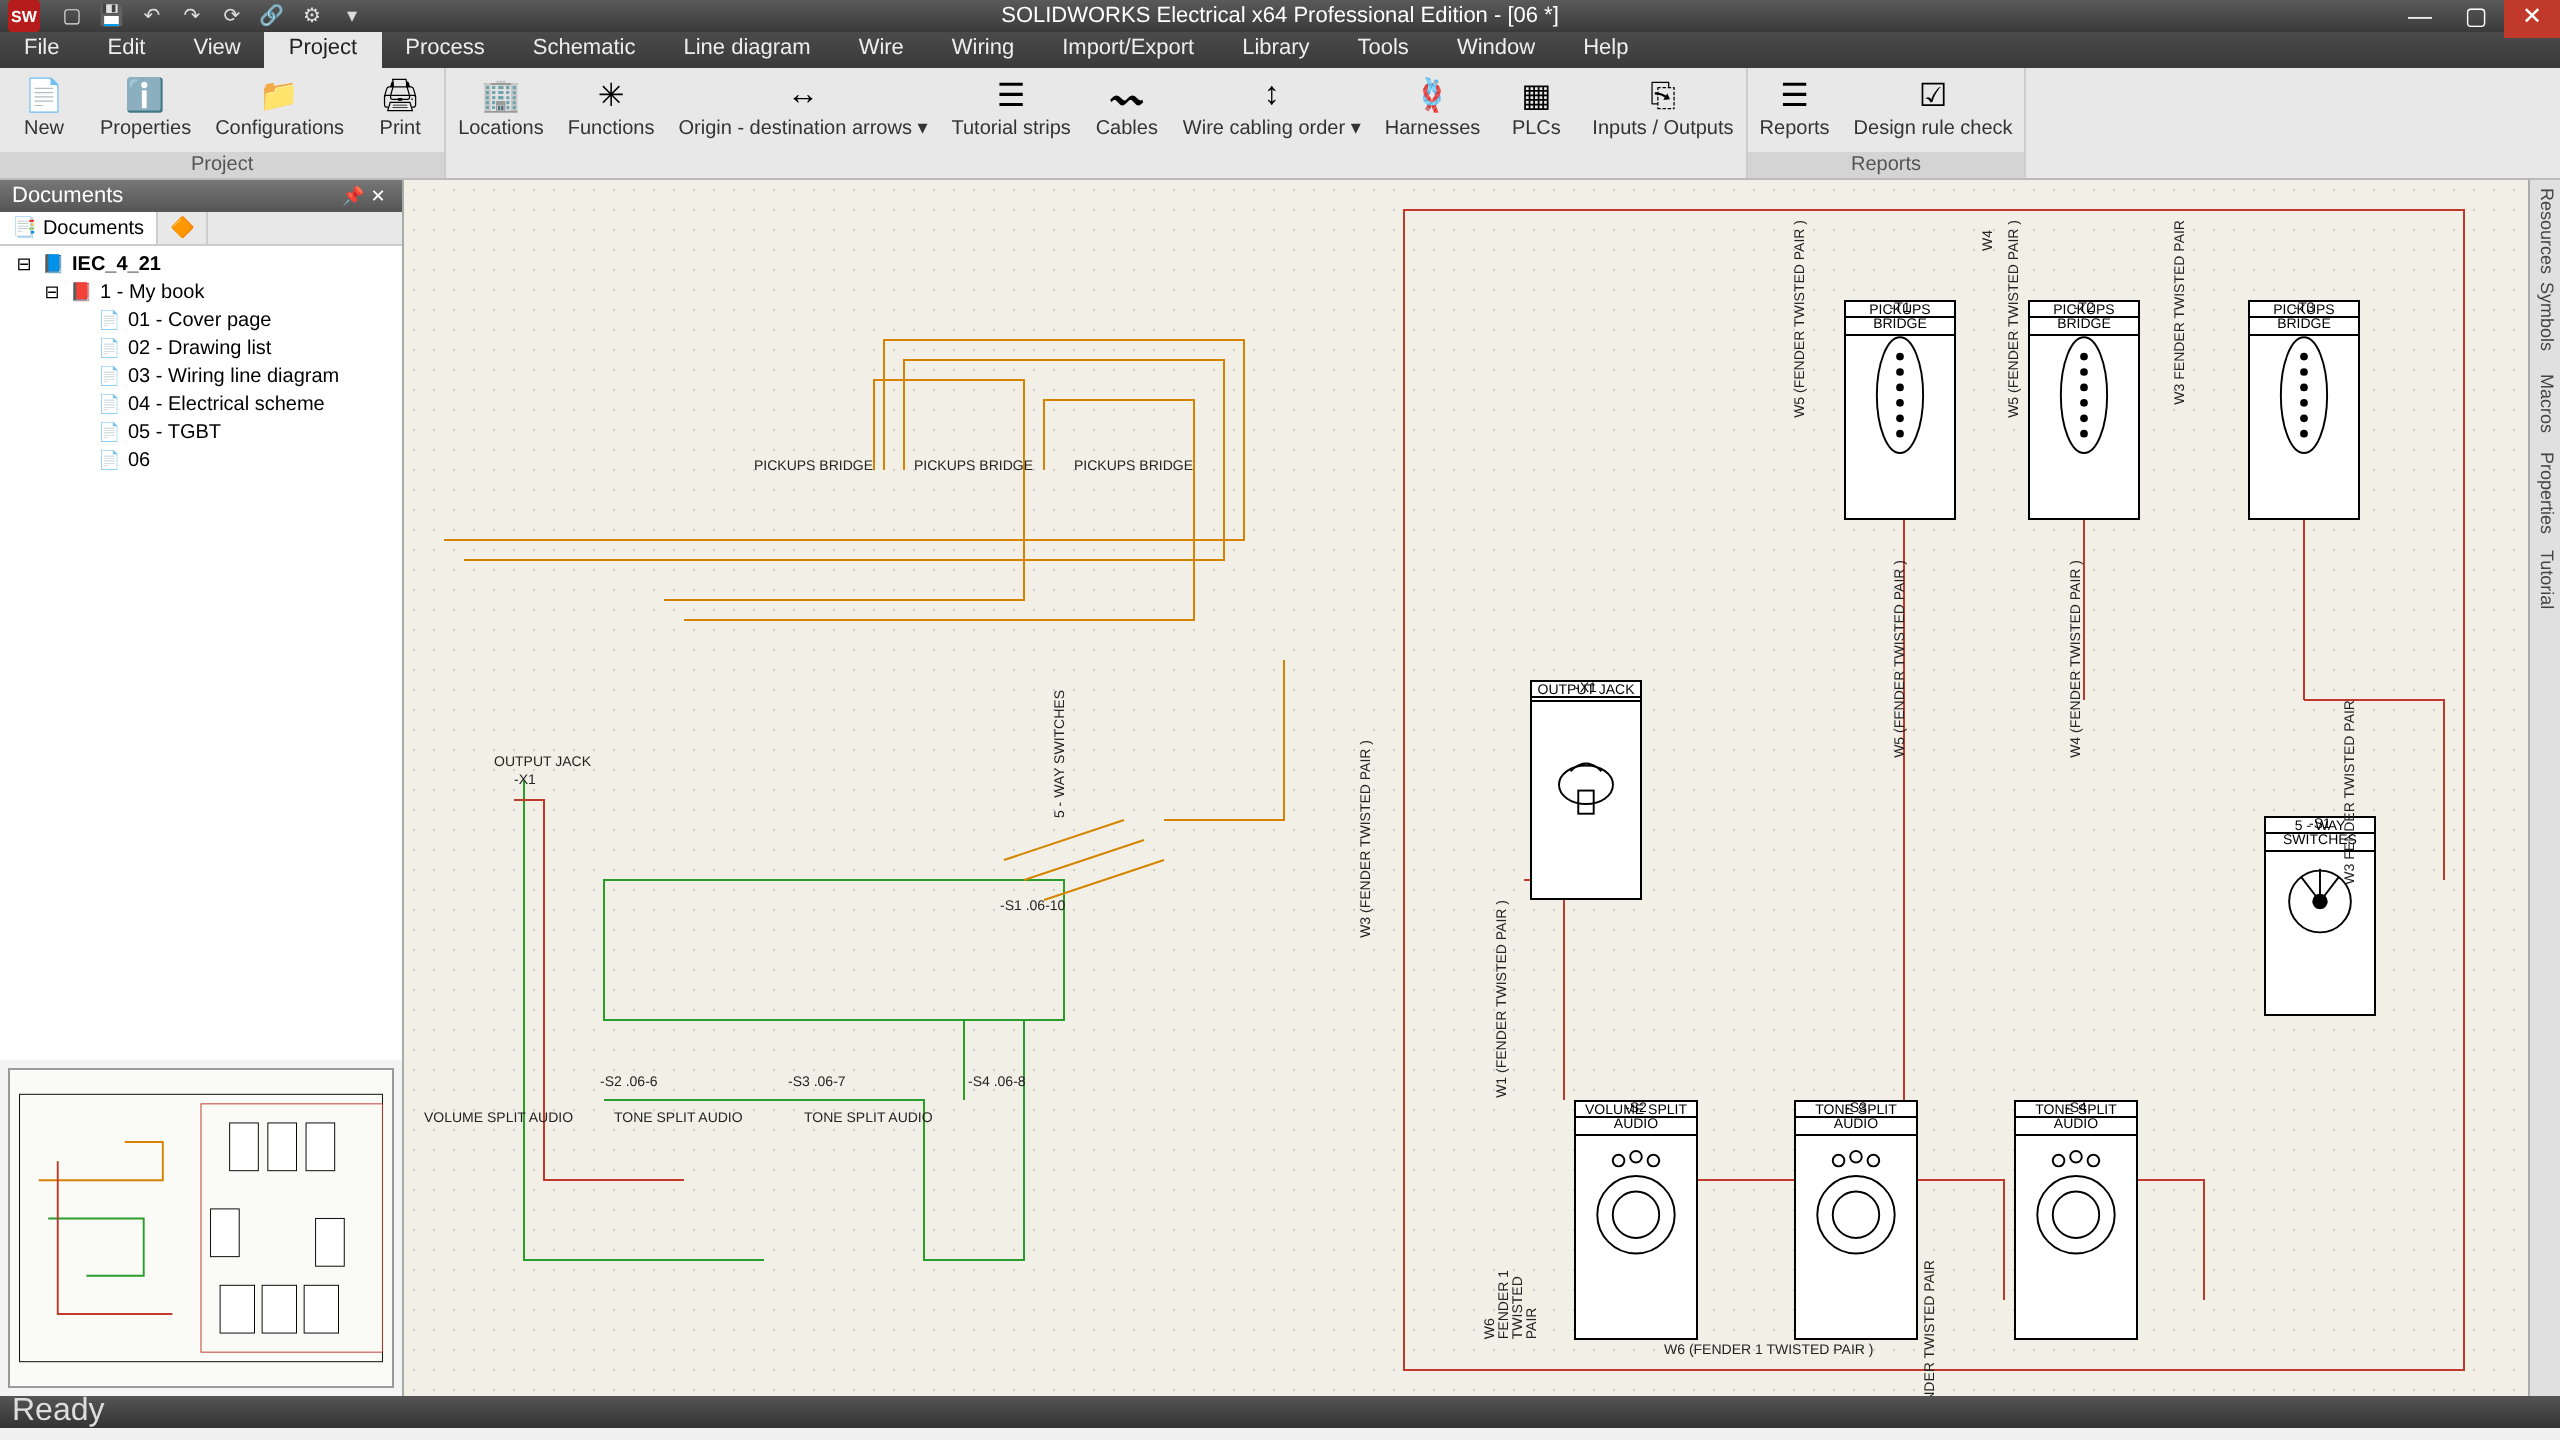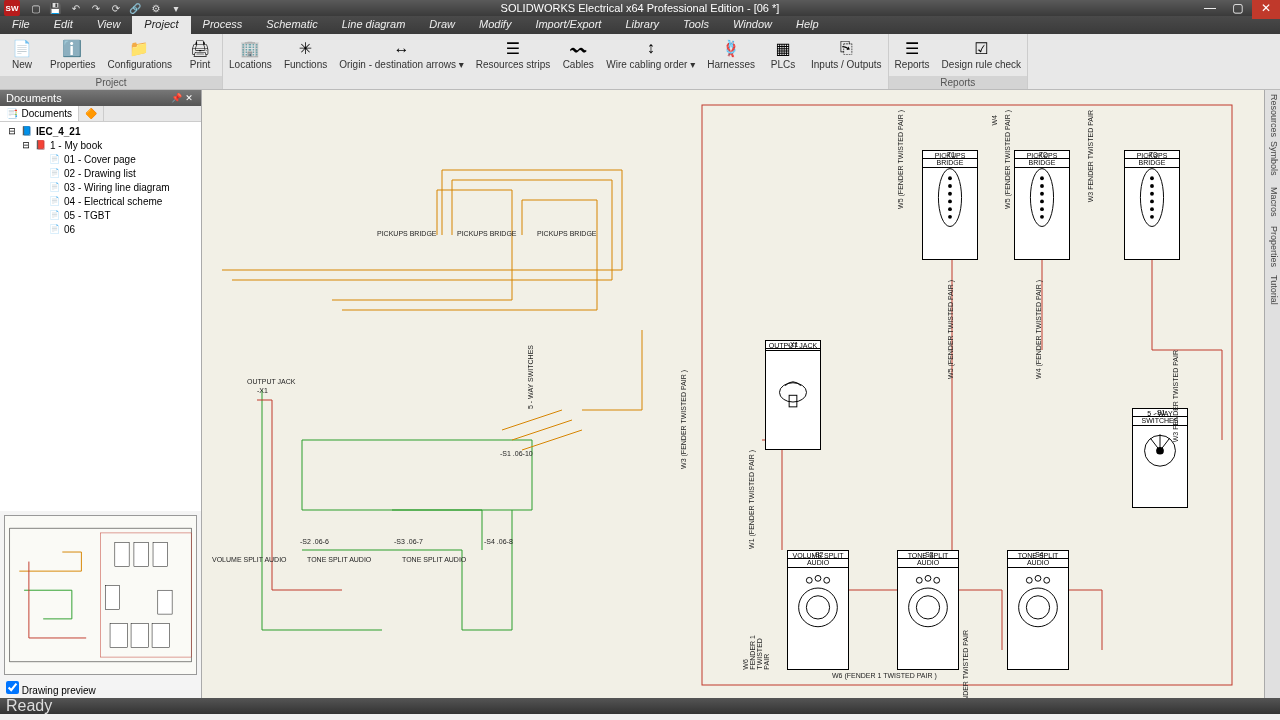--- a/index.html
+++ b/index.html
@@ -5,21 +5,21 @@
 * { margin:0; padding:0; box-sizing:border-box; font-family:"Segoe UI",Tahoma,sans-serif; }
 body { width:1280px; height:720px; overflow:hidden; background:#f0f0f0; font-size:11px; }
 .titlebar { height:16px; background:linear-gradient(#5a5a5a,#3a3a3a); color:#fff; display:flex; align-items:center; position:relative; }
 .app-icon { width:16px; height:16px; background:#b71c1c; margin:0 4px; border-radius:2px; display:inline-flex; align-items:center; justify-content:center; color:#fff; font-size:8px; font-weight:bold; }
 .qat { display:flex; gap:4px; margin-left:4px; }
 .qat-btn { width:16px; height:16px; display:flex; align-items:center; justify-content:center; font-size:10px; color:#ddd; cursor:pointer; }
 .title-text { position:absolute; left:50%; transform:translateX(-50%); font-size:11px; }
 .win-controls { margin-left:auto; display:flex; }
 .win-btn { width:28px; height:22px; display:flex; align-items:center; justify-content:center; color:#fff; font-size:12px; cursor:pointer; }
 .win-close { background:#c0392b; }
-.menubar { height:18px; background:linear-gradient(#4a4a4a,#3a3a3a); display:flex;font-style:italic; }
+.menubar { height:18px; background:linear-gradient(#4a4a4a,#3a3a3a); display:flex; }
 .menu-item { padding:2px 12px; color:#eee; font-size:11px; cursor:pointer; }
 .menu-item.active { background:#e8e8e8; color:#222; }
 .ribbon { height:56px; background:#e8e8e8; display:flex; border-bottom:1px solid #bbb; }
 .ribbon-group { display:flex; flex-direction:column; border-right:1px solid #ccc; }
 .ribbon-buttons { display:flex; flex:1; }
 .ribbon-btn { display:flex; flex-direction:column; align-items:center; justify-content:flex-start; padding:3px 6px; cursor:pointer; min-width:44px; }
 .ribbon-icon { width:22px; height:22px; margin-bottom:1px; display:flex; align-items:center; justify-content:center; font-size:16px; }
 .ribbon-label { font-size:10px; text-align:right; line-height:10px; color:#333; }
 .ribbon-group-label { font-size:10px; text-align:center; background:#d4d4d4; color:#555; padding:1px 0; }
 .workspace { display:flex; height:608px; }
@@ -78,22 +78,22 @@
 </div>
 
 <div class="menubar" id="menubar">
     <div class="menu-item">File</div>
     <div class="menu-item">Edit</div>
     <div class="menu-item">View</div>
     <div class="menu-item active">Project</div>
     <div class="menu-item">Process</div>
     <div class="menu-item">Schematic</div>
     <div class="menu-item">Line diagram</div>
-    <div class="menu-item">Draw</div>
-    <div class="menu-item">Modify</div>
+    <div class="menu-item">Wire</div>
+    <div class="menu-item">Wiring</div>
     <div class="menu-item">Import/Export</div>
     <div class="menu-item">Library</div>
     <div class="menu-item">Tools</div>
     <div class="menu-item">Window</div>
     <div class="menu-item">Help</div>
   </div>
 
 <div class="ribbon" id="ribbon">
     <div class="ribbon-group">
       <div class="ribbon-buttons">
@@ -126,21 +126,21 @@
           <div class="ribbon-icon">✳</div>
           <div class="ribbon-label">Functions</div>
         </div>
         <div class="ribbon-btn">
           <div class="ribbon-icon">↔</div>
           <div class="ribbon-label">Origin -
 destination arrows ▾</div>
         </div>
         <div class="ribbon-btn">
           <div class="ribbon-icon">☰</div>
-          <div class="ribbon-label">Resources
+          <div class="ribbon-label">Tutorial
 strips</div>
         </div>
         <div class="ribbon-btn">
           <div class="ribbon-icon">〰</div>
           <div class="ribbon-label">Cables</div>
         </div>
         <div class="ribbon-btn">
           <div class="ribbon-icon">↕</div>
           <div class="ribbon-label">Wire cabling
 order ▾</div>
@@ -246,23 +246,20 @@
         <rect x="105" y="65" width="15" height="25" fill="#fff" stroke="#000" stroke-width="0.5"></rect>
         <rect x="160" y="70" width="15" height="25" fill="#fff" stroke="#000" stroke-width="0.5"></rect>
         <rect x="110" y="105" width="18" height="25" fill="#fff" stroke="#000" stroke-width="0.5"></rect>
         <rect x="132" y="105" width="18" height="25" fill="#fff" stroke="#000" stroke-width="0.5"></rect>
         <rect x="154" y="105" width="18" height="25" fill="#fff" stroke="#000" stroke-width="0.5"></rect>
         <path d="M 15 50 H 80 V 30 H 60" class="wire-orange"></path>
         <path d="M 20 70 H 70 V 100 H 40" class="wire-green"></path>
         <path d="M 25 40 V 120 H 85" class="wire-red"></path>
       </svg>
     </div>
-    <label class="preview-check">
-      <input type="checkbox" checked="" style=""> <span>Drawing preview</span>
-    </label>
   </div>
 
   <div class="canvas">
     <div class="dot-grid"></div>
 
     <svg style="left:0;top:0;width:1062px;height:610px">
 
       <path class="wire-orange" d="M 20 180 H 420 V 80 H 240 V 145"></path>
       <path class="wire-orange" d="M 30 190 H 410 V 90 H 250 V 145"></path>
       <path class="wire-orange" d="M 235 145 V 100 H 310 V 210 H 130"></path>

